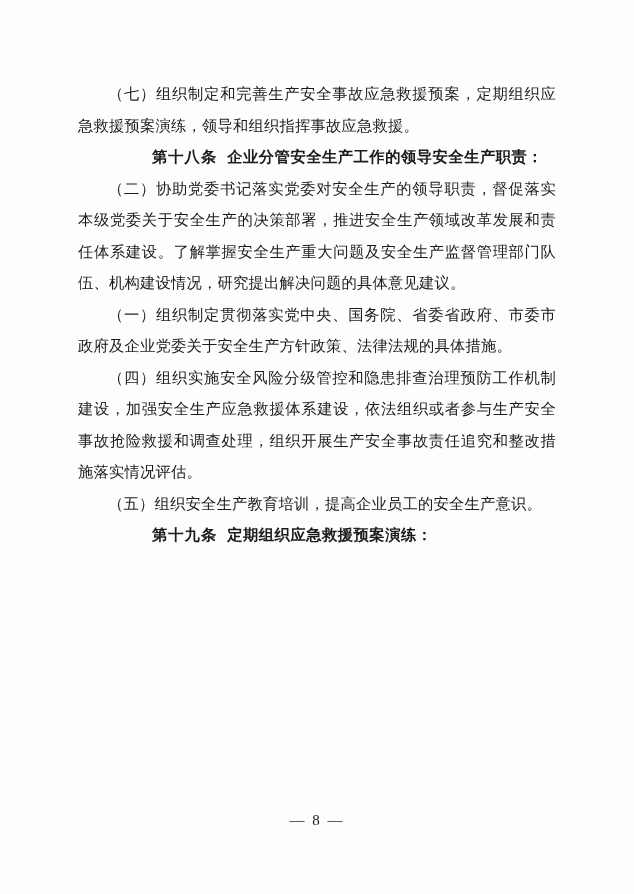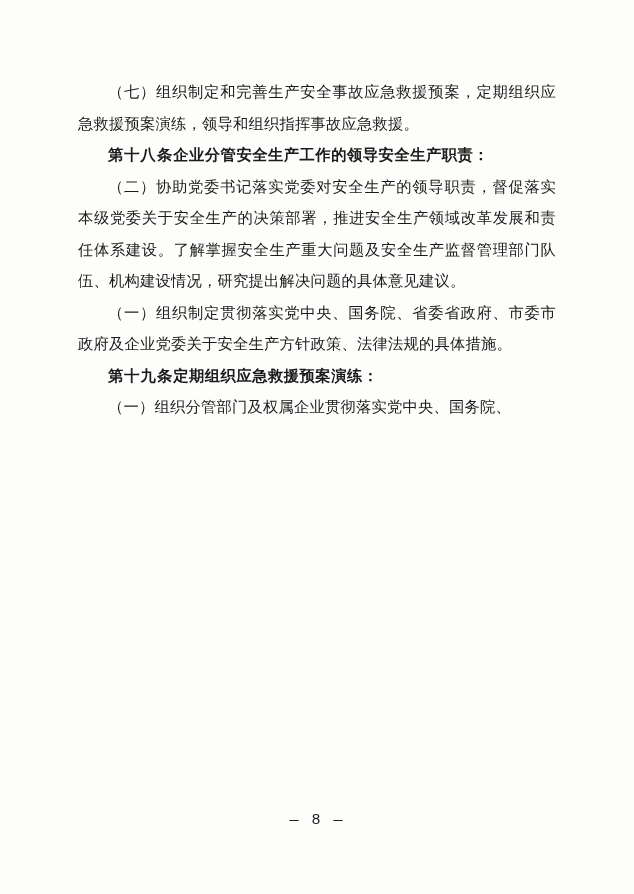--- a/index.html
+++ b/index.html
@@ -15,21 +15,20 @@
     position: relative;
     overflow: hidden;
   }
   .page {
     position: absolute;
     left: 0;
     top: 0;
     width: 634px;
     height: 894px;
     background: #fdfdfb;
-    font-family: Liberation Mono, monospace;
   }
   .content {
     position: absolute;
     left: 78px;
     top: 78px;
     width: 478px;
   }
   .para {
     font-size: 15.3px;
     line-height: 31.5px;
@@ -45,24 +44,25 @@
   .heading {
     font-size: 15.3px;
     line-height: 31.5px;
     text-indent: 30px;
     margin: 0;
     word-break: break-all;
   }
   .heading .num {
     font-weight: bold;
     letter-spacing: 1px;
+    margin-left: 44px;
   }
   .heading .title {
     font-weight: bold;
-    margin-left: 0;
+    margin-left: 10px;
     letter-spacing: 0.5px;
   }
   .footer {
     position: absolute;
     left: 0;
     top: 812px;
     width: 634px;
     text-align: center;
     font-size: 15px;
     letter-spacing: 3px;
@@ -82,26 +82,27 @@
 
     <p class="heading">
       <span class="num">第十八条</span><span class="title">企业分管安全生产工作的领导安全生产职责：</span>
     </p>
 
     <p class="para indent">（二）协助党委书记落实党委对安全生产的领导职责，督促落实本级党委关于安全生产的决策部署，推进安全生产领域改革发展和责任体系建设。了解掌握安全生产重大问题及安全生产监督管理部门队伍、机构建设情况，研究提出解决问题的具体意见建议。</p>
 
     <p class="para indent">（一）组织制定贯彻落实党中央、国务院、省委省政府、市委市政府及企业党委关于安全生产方针政策、法律法规的具体措施。</p>
 
 
+    <p class="para indent">（四）组织实施安全风险分级管控和隐患排查治理预防工作机制建设，加强安全生产应急救援体系建设，依法组织或者参与生产安全事故抢险救援和调查处理，组织开展生产安全事故责任追究和整改措施落实情况评估。</p>
 
+    <p class="para indent">（五）组织安全生产教育培训，提高企业员工的安全生产意识。</p>
 
     <p class="heading">
       <span class="num">第十九条</span><span class="title">定期组织应急救援预案演练：</span>
     </p>
 
-    <p class="para indent">（一）组织分管部门及权属企业贯彻落实党中央、国务院、</p>
 
   </div>
 
   <div class="footer">
     <span class="dash">— 8 —</span>
   </div>
 </div>
 
 </body></html>

